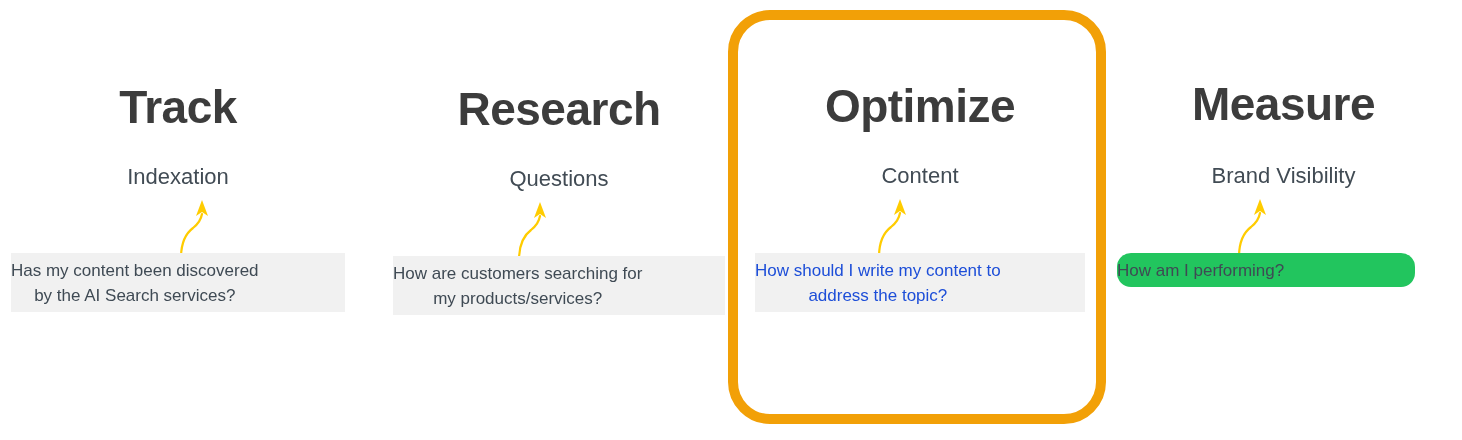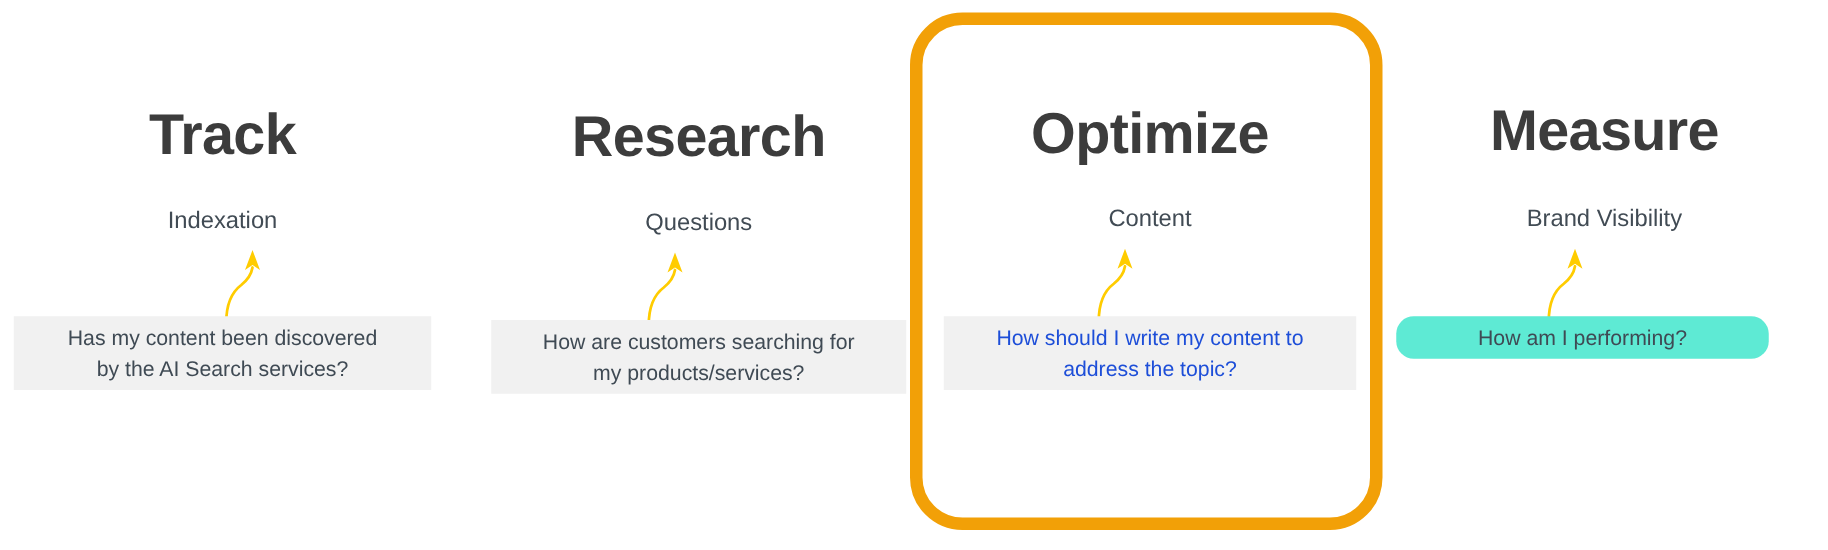--- a/index.html
+++ b/index.html
@@ -53,46 +53,45 @@
     color: #3c3c3c;
     white-space: nowrap;
   }
 
   .pillar-subtitle {
     position: absolute;
     left: 0;
     right: 0;
     text-align: center;
     font-weight: normal;
-    font-size: 19px;
+    font-size: 22px;
     line-height: 30px;
     color: #414b54;
     white-space: nowrap;
   }
 
   .arrow-wrap {
     position: absolute;
     width: 60px;
     height: 70px;
     pointer-events: none;
   }
   .arrow-wrap svg { display: block; }
 
   .question-box {
     position: absolute;
     box-sizing: border-box;
     background: #f1f1f1;
     display: flex;
     align-items: center;
-    justify-content: center;
     text-align: center;
     font-size: 17px;
     line-height: 25px;
     color: #3f4a54;
-    padding: 6px 16px;
+    padding: 6px 0;
   }
   .question-box span { display: block; }
 </style>
 </head>
 <body>
 
 <div id="stage">
     <div class="pillar" style="left: 11px; width: 334px;">
       <div class="pillar-title" style="top: 84px; color: rgb(60, 60, 60);">Track</div>
       <div class="pillar-subtitle" style="top: 162px; color: rgb(65, 75, 84);">Indexation</div>
@@ -144,19 +143,19 @@
     <div class="pillar" style="left: 1117px; width: 333px;">
       <div class="pillar-title" style="top: 81px; color: rgb(60, 60, 60);">Measure</div>
       <div class="pillar-subtitle" style="top: 161px; color: rgb(65, 75, 84);">Brand Visibility</div>
     </div>
     <div class="arrow-wrap" style="left: 1233px; top: 191px;">
       <svg width="60" height="70" viewBox="0 0 60 70">
         <path d="M6 66 C 6 52, 10 42, 18 36 C 23 32, 26 28, 27 22" fill="none" stroke="#ffcc00" stroke-width="2.2" stroke-linecap="round"></path>
         <path d="M27 8 L 33 24 L 27 20 L 21 24 Z" fill="#ffcc00"></path>
       </svg>
     </div>
-    <div class="question-box" style="left: 1117px; width: 298px; top: 253px; height: 34px; background: #5eead4; color: rgb(63, 74, 84); border-radius: 14px;">
+    <div class="question-box" style="left: 1117px; width: 298px; top: 253px; height: 34px; background: #22c55e; color: rgb(63, 74, 84); border-radius: 14px;">
       <span>
         <span>How am I performing?</span>
       </span>
     </div>
     <div class="highlight-frame" style="left: 728px; top: 10px; width: 378px; height: 414px; border-width: 10px; border-color: rgb(242, 160, 7); border-radius: 42px;"></div>
   </div>
 
 </body></html>

